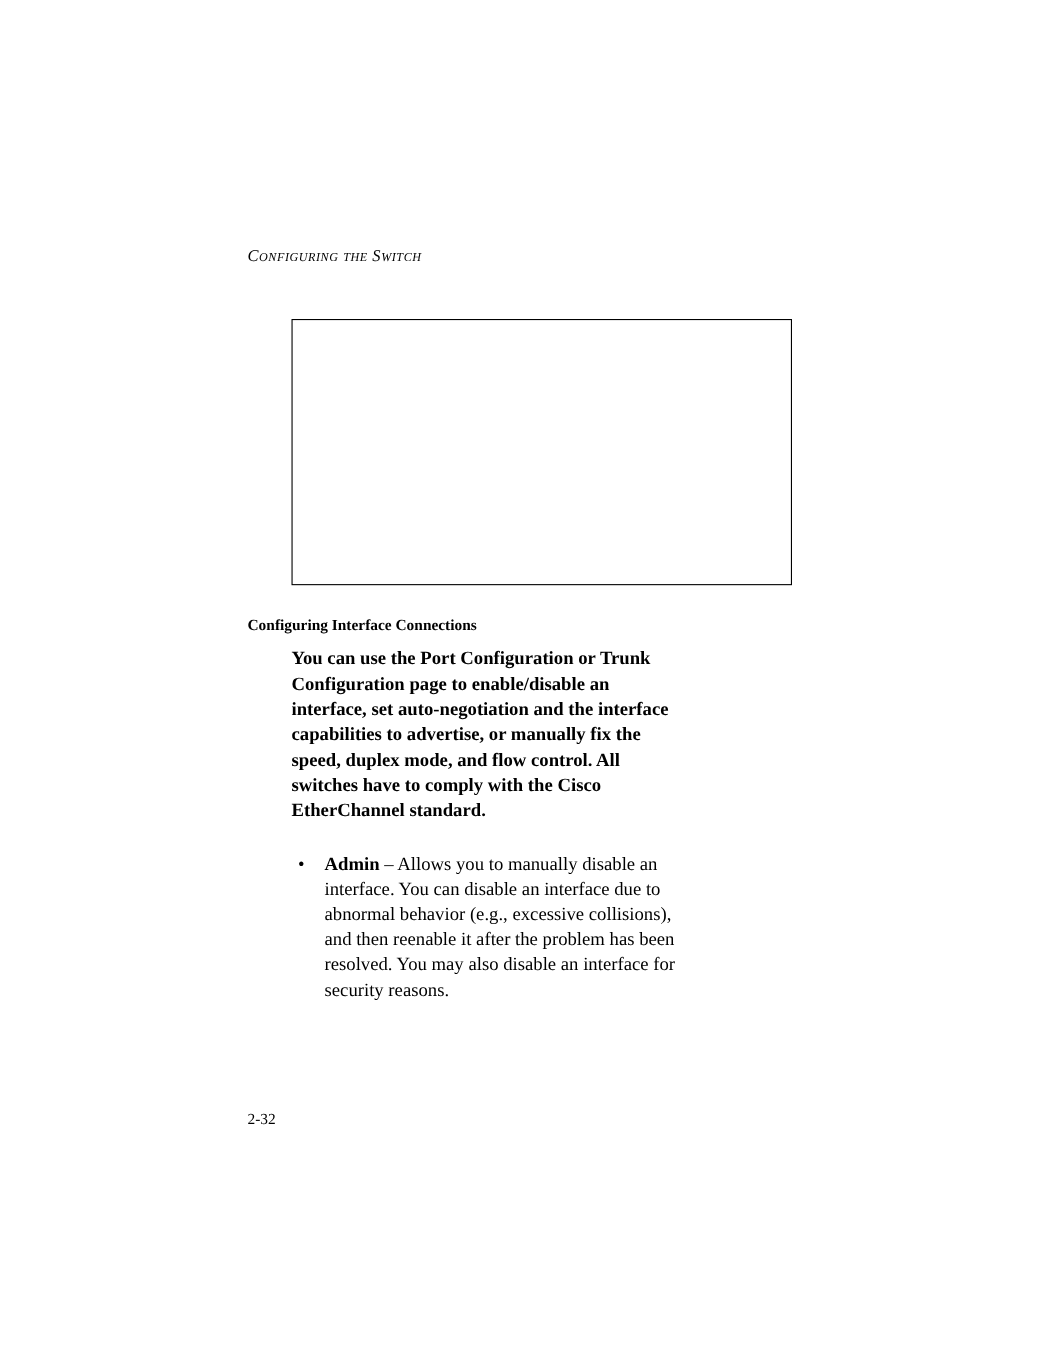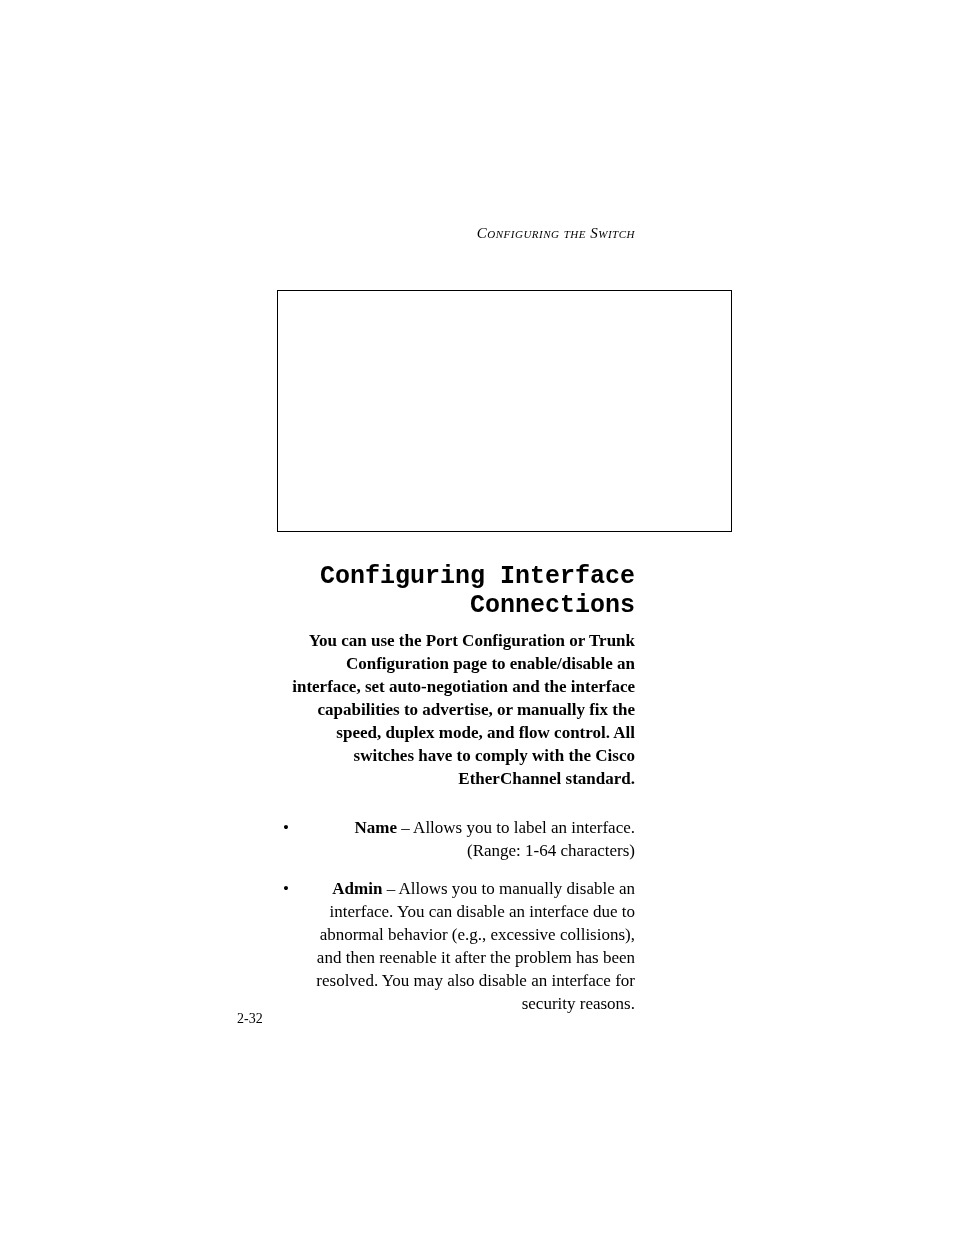--- a/index.html
+++ b/index.html
@@ -7,27 +7,26 @@
     padding: 0;
     background: #ffffff;
     font-family: Garamond, "Times New Roman", Times, serif;
     color: #000;
     width: 954px;
     height: 1235px;
     position: relative;
   }
   .page {
     position: absolute;
-    left: 12px;
+    left: 0;
     top: 0;
     width: 858px;
     height: 1235px;
     box-sizing: border-box;
     padding: 225px 235px 0 225px;
-    text-align: right;
   }
   .running-head {
     font-variant: small-caps;
     font-size: 15px;
     letter-spacing: 0.5px;
     font-style: italic;
     margin-bottom: 48px;
   }
   .intro {
     font-size: 17px;
@@ -41,23 +40,23 @@
   .output-box {
     margin-left: 40px;
     border: 1px solid #000;
     width: 455px;
     height: 242px;
     box-sizing: border-box;
     background: #fff;
     margin-bottom: 30px;
   }
   h2.section {
-    font-family: Liberation Mono, monospace;
+    font-family: Liberation Serif, serif;
     font-weight: bold;
-    font-size: 25px;
+    font-size: 14px;
     margin: 12px 0 10px 0;
   }
   .section-body {
     font-size: 17px;
     line-height: 1.35;
     padding-left: 40px;
     margin: 0 0 26px 0;
     font-weight: bold;
   }
   h3.subhead {
@@ -103,22 +102,19 @@
 
   <div class="output-box"></div>
 
   <h2 class="section">Configuring Interface Connections</h2>
 
   <p class="section-body">You can use the Port Configuration or Trunk Configuration page to enable/disable an interface, set auto-negotiation and the interface capabilities to advertise, or manually fix the speed, duplex mode, and flow control. All switches have to comply with the Cisco EtherChannel standard.</p>
 
 
   <ul class="attrs">
     <li>
-      <span class="term">Name</span><span> – Allows you to label an interface. (Range: 1-64 characters)</span>
-    </li>
-    <li>
       <span class="term">Admin</span><span> – Allows you to manually disable an interface. You can disable an interface due to abnormal behavior (e.g., excessive collisions), and then reenable it after the problem has been resolved. You may also disable an interface for security reasons.</span>
     </li>
   </ul>
 
   <div class="pagenum">2-32</div>
 
 </div>
 
 </body></html>

